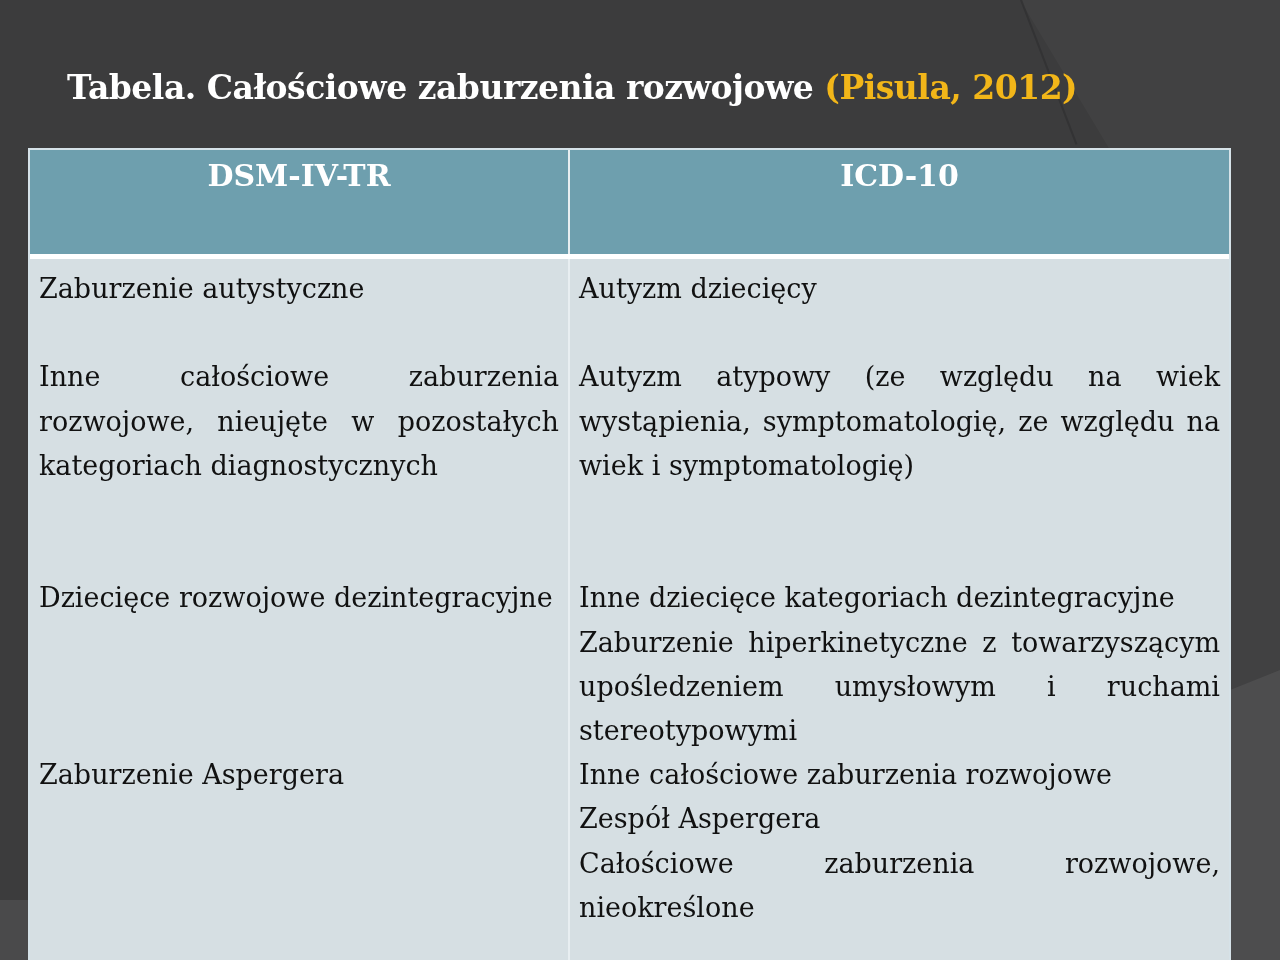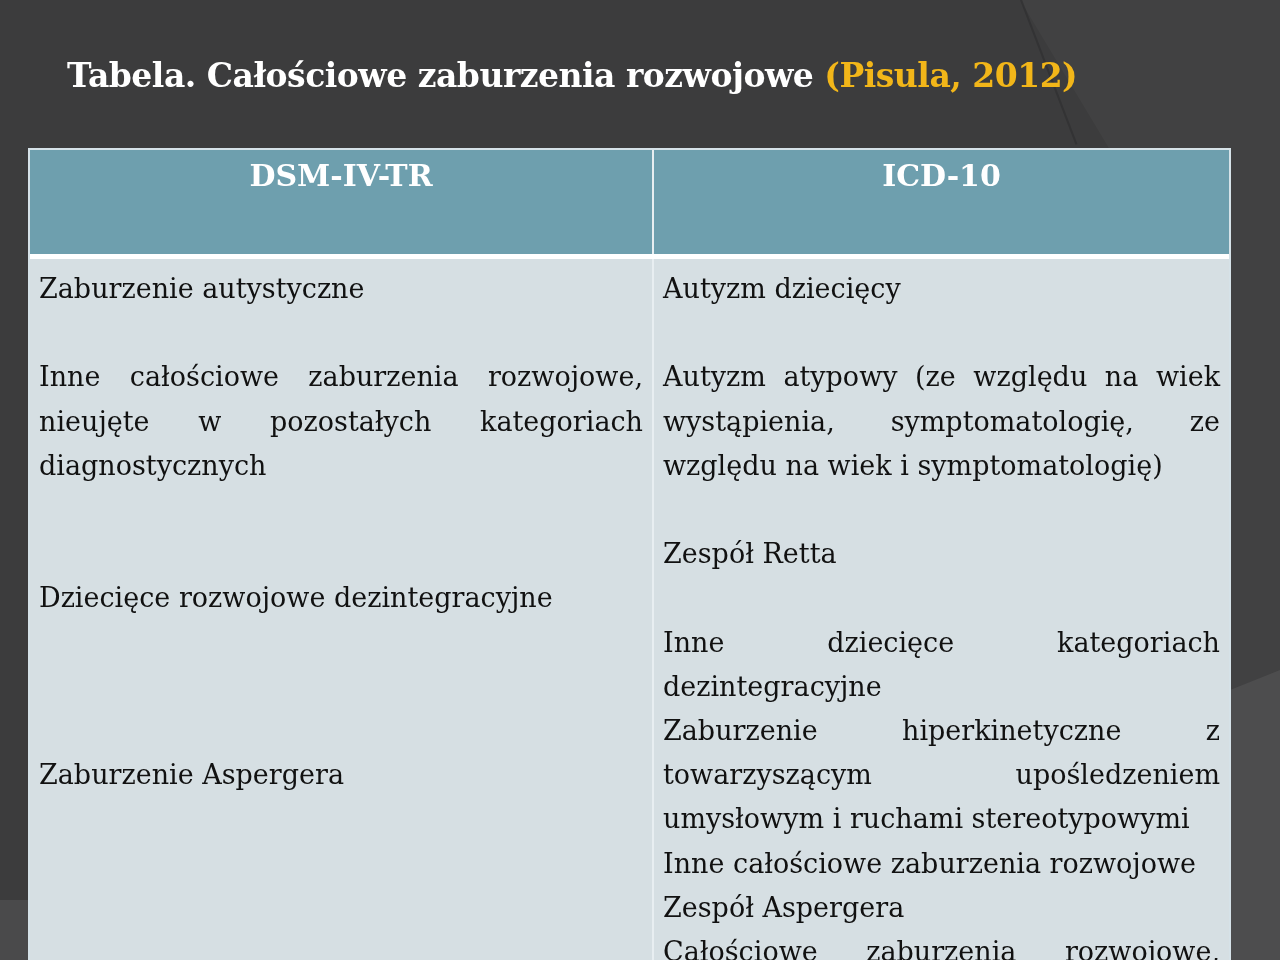--- a/index.html
+++ b/index.html
@@ -47,21 +47,21 @@
       width: 2px;
       height: 155px;
       background: #2f2f30;
       transform-origin: top left;
       transform: rotate(-21deg);
       opacity: 0.7;
     }
     .slide-title {
       position: absolute;
       left: 67px;
-      top: 56px;
+      top: 68px;
       font-size: 33px;
       font-weight: bold;
       color: #ffffff;
       letter-spacing: -0.5px;
       white-space: nowrap;
     }
     .slide-title .cite {
       color: #f2b619;
     }
     .table {
@@ -82,21 +82,21 @@
     }
     .header-cell {
       box-sizing: border-box;
       text-align: center;
       color: #ffffff;
       font-weight: bold;
       font-size: 30px;
       padding-top: 8px;
     }
     .col-left {
-      width: 624px;
+      width: 540px;
       border-right: 2px solid #e8eef1;
       box-sizing: border-box;
     }
     .col-right {
       flex: 1;
       box-sizing: border-box;
     }
     .body-row {
       background: #d6dfe3;
       height: 720px;
@@ -142,21 +142,20 @@
       <div class="gap"></div>
       <div class="gap"></div>
       <div class="gap"></div>
       <div class="entry">Zaburzenie Aspergera</div>
     </div>
     <div class="body-cell col-right">
       <div class="entry">Autyzm dziecięcy</div>
       <div class="gap"></div>
       <div class="entry">Autyzm atypowy (ze względu na wiek wystąpienia, symptomatologię, ze względu na wiek i symptomatologię)</div>
       <div class="gap"></div>
-      <div class="entry">Zespół Retta</div>
       <div class="gap"></div>
       <div class="entry">Inne dziecięce kategoriach dezintegracyjne</div>
       <div class="entry">Zaburzenie hiperkinetyczne z towarzyszącym upośledzeniem umysłowym i ruchami stereotypowymi</div>
       <div class="entry">Inne całościowe zaburzenia rozwojowe</div>
       <div class="entry">Zespół Aspergera</div>
       <div class="entry">Całościowe zaburzenia rozwojowe, nieokreślone</div>
     </div>
   </div>
 </div>
 

